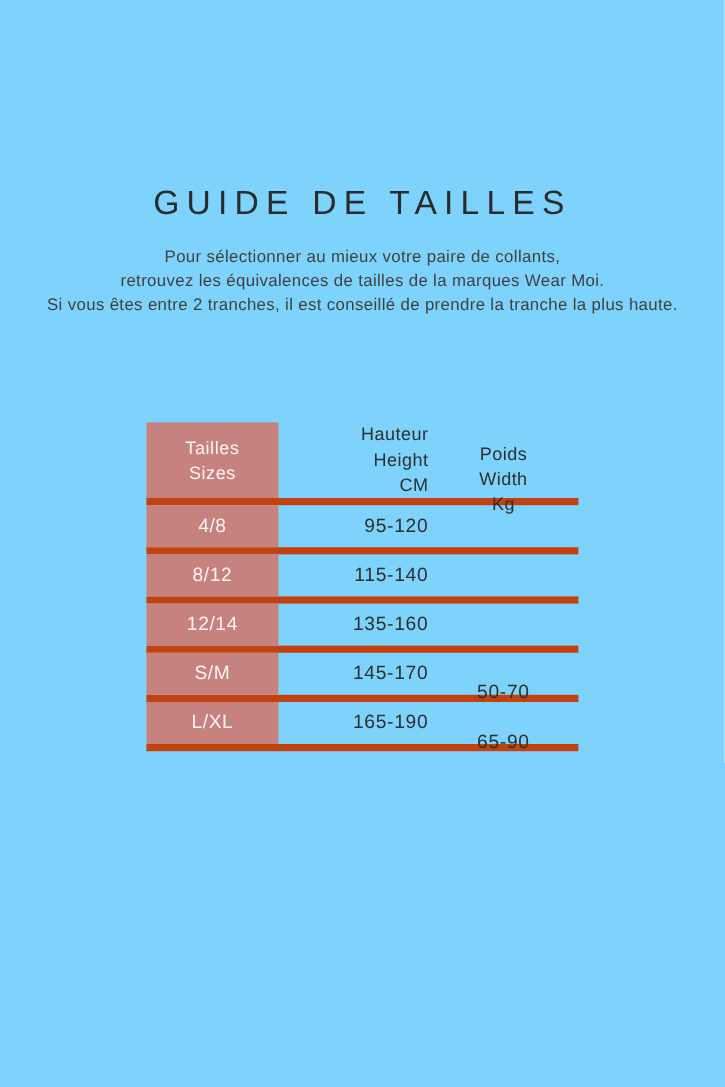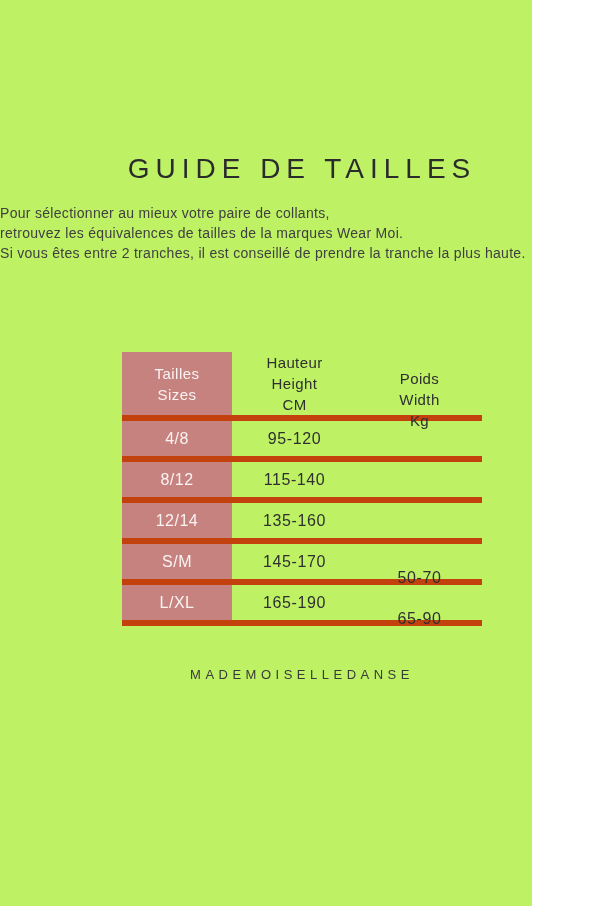--- a/index.html
+++ b/index.html
@@ -2,43 +2,43 @@
 <html><head>
 <meta charset="utf-8">
 <style>
   html, body {
     margin: 0;
     padding: 0;
     background: #ffffff;
   }
   .page {
     position: relative;
-    width: 532px;
+    width: 604px;
     height: 906px;
-    background: #bef264;
+    background: #7dd3fc;
     font-family: "Liberation Sans", sans-serif;
     overflow: hidden;
   }
   .title {
     position: absolute;
     top: 153px;
     left: 0;
     width: 604px;
     text-align: center;
     font-size: 28px;
     font-weight: 300;
     letter-spacing: 6px;
     color: #2b2b2b;
   }
   .intro {
     position: absolute;
     top: 203px;
     left: 0;
     width: 604px;
-    text-align: left;
+    text-align: center;
     font-size: 14px;
     line-height: 20px;
     color: #404040;
     letter-spacing: 0.3px;
   }
   .size-table {
     position: absolute;
     top: 352px;
     left: 122px;
     width: 360px;
@@ -53,21 +53,21 @@
   .t-row.data { height: 41px; }
   .cell {
     display: flex;
     flex-direction: column;
     align-items: center;
     justify-content: center;
     box-sizing: border-box;
     text-align: center;
   }
   .c-size { width: 110px; background: #c6827f; }
-  .c-mid  { width: 125px; }
+  .c-mid  { width: 125px; align-items: flex-end; }
   .c-end  { width: 125px; margin-top: 32px; }
   .corner-line {
     color: #faf3f2;
     font-size: 15px;
     line-height: 21px;
     letter-spacing: 0.5px;
   }
   .head-line {
     color: #2f2f2f;
     font-size: 15px;
@@ -173,15 +173,14 @@
       <div class="cell c-mid">
         <span class="data-val">165-190</span>
       </div>
       <div class="cell c-end">
         <span class="data-val">65-90</span>
       </div>
     </div>
 
   </div>
 
-  <div class="brand">MADEMOISELLEDANSE</div>
 
 </div>
 
 </body></html>

